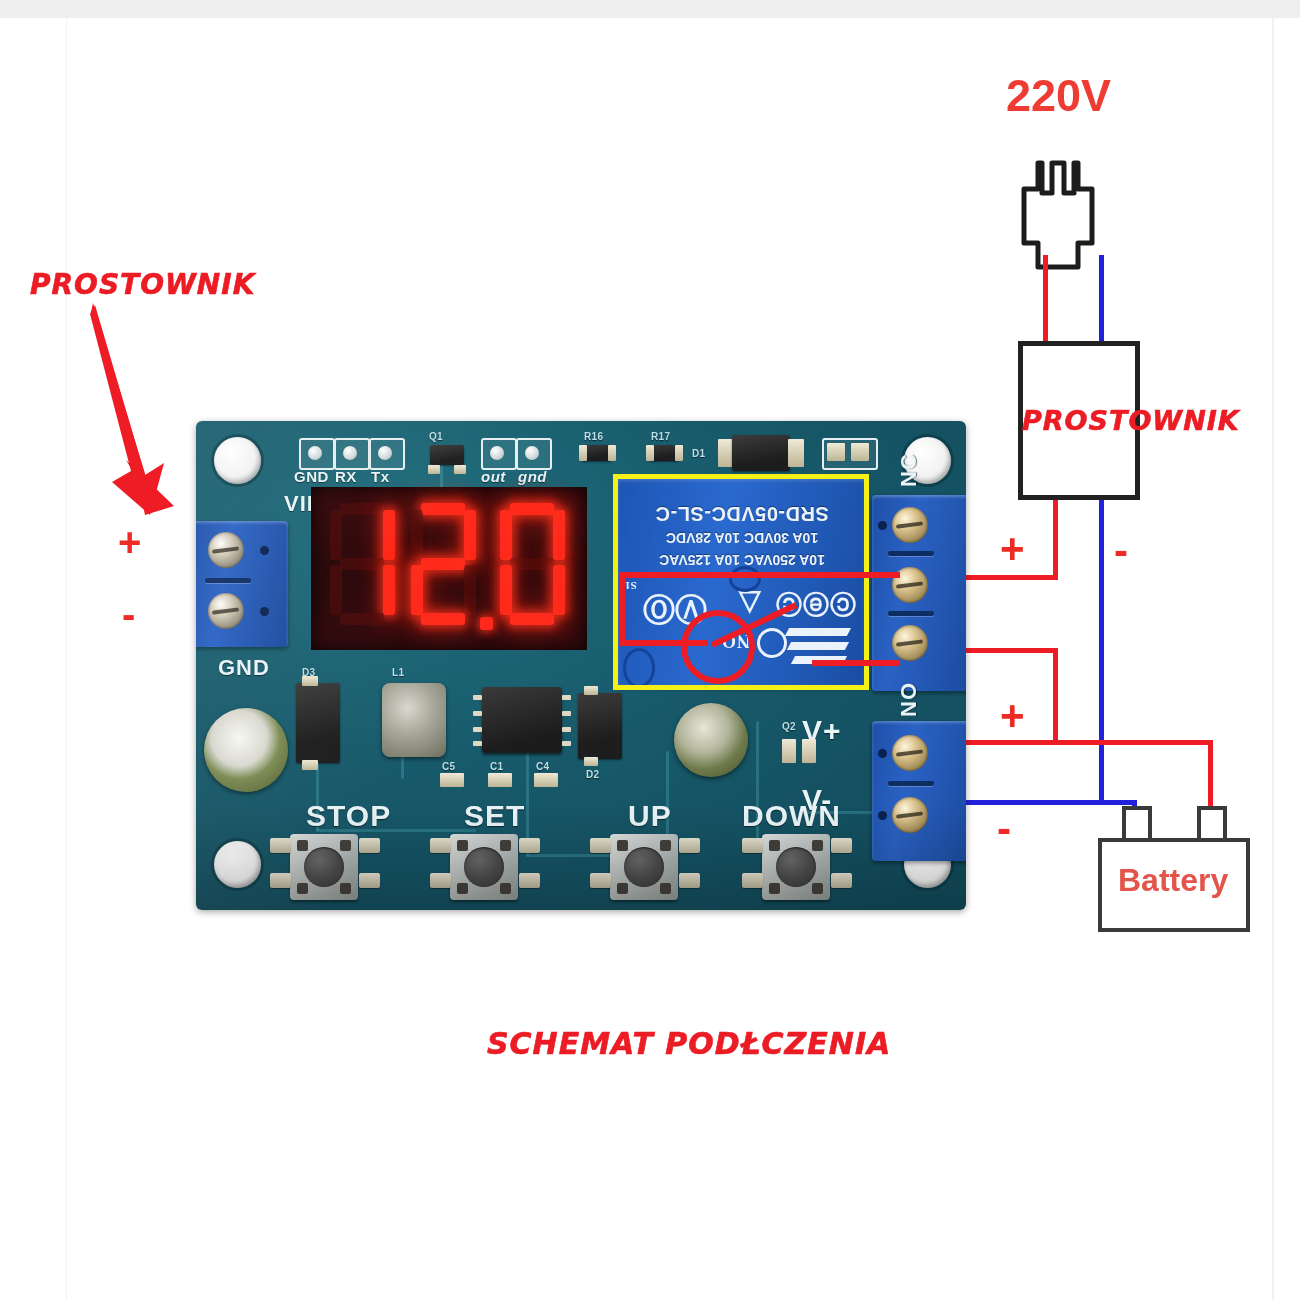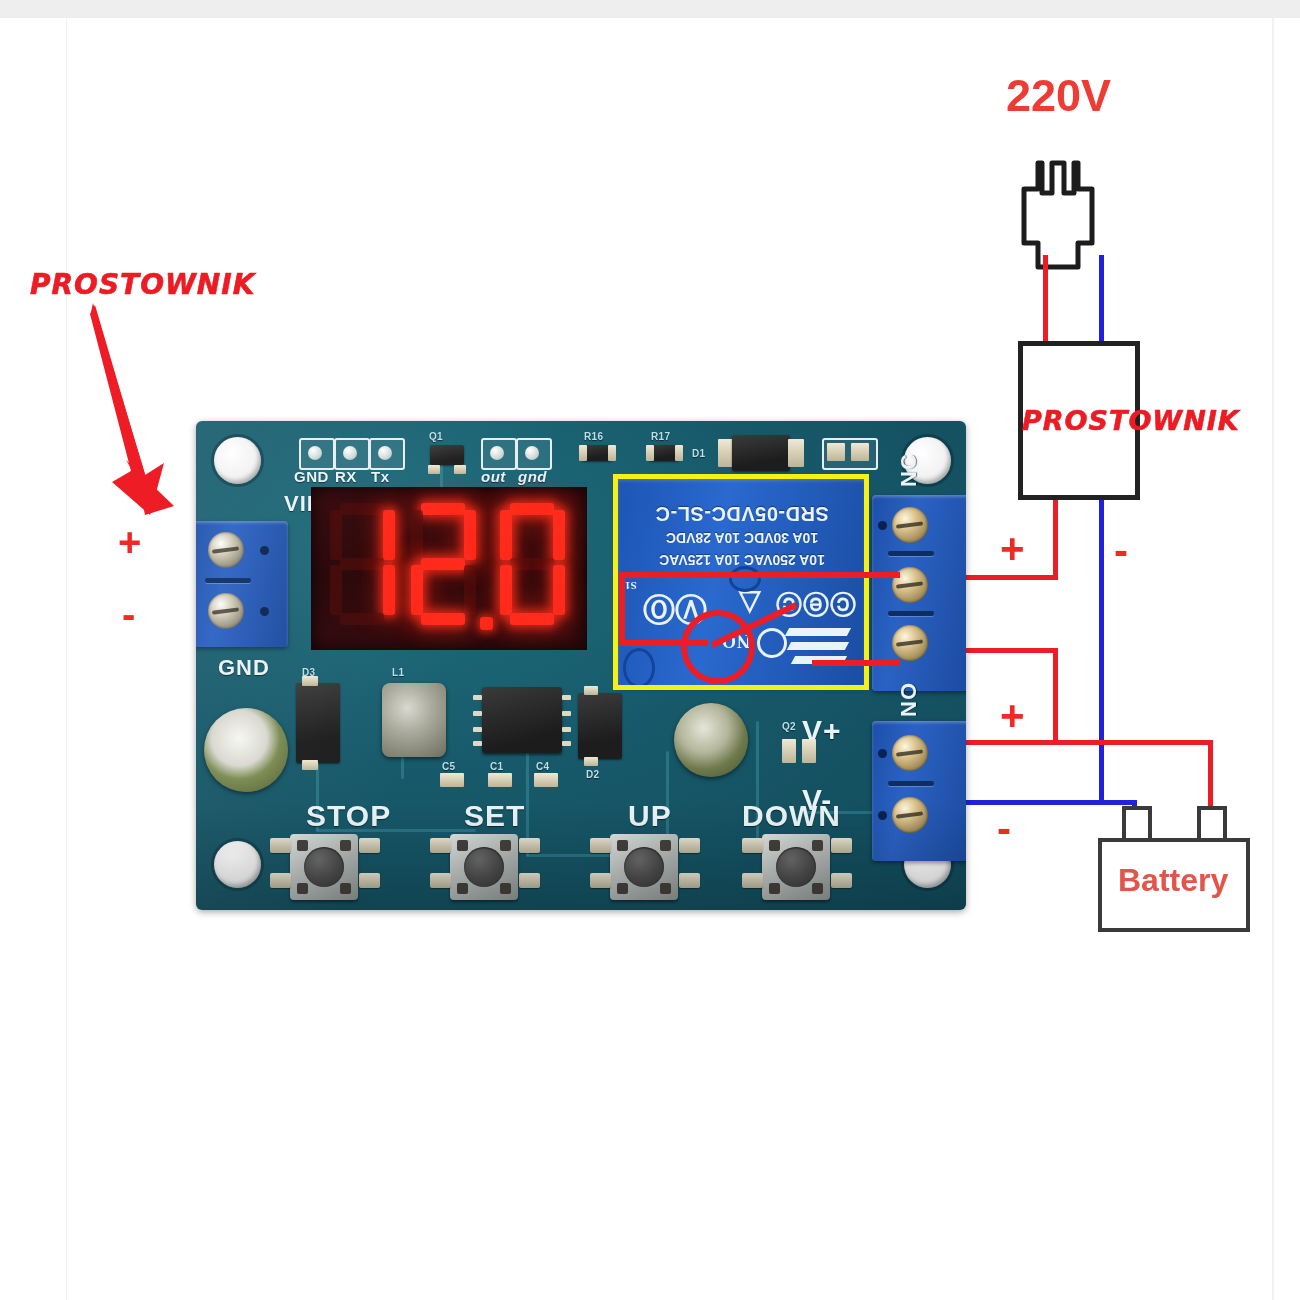--- a/index.html
+++ b/index.html
@@ -521,14 +521,15 @@
 
     <path d="M300,30 L22,30 L22,98 L108,98" fill="none" stroke="#ee1c25" stroke-width="6"></path>
 
     <path d="M112,100 L196,60" fill="none" stroke="#ee1c25" stroke-width="6"></path>
 
     <circle cx="118" cy="102" r="34" fill="none" stroke="#ee1c25" stroke-width="6"></circle>
 
     <path d="M300,118 L212,118" fill="none" stroke="#ee1c25" stroke-width="6"></path>
   </svg>
 
+  <div class="anno-red" id="caption-label">SCHEMAT PODŁCZENIA</div>
 
 </div>
 
 </body></html>

